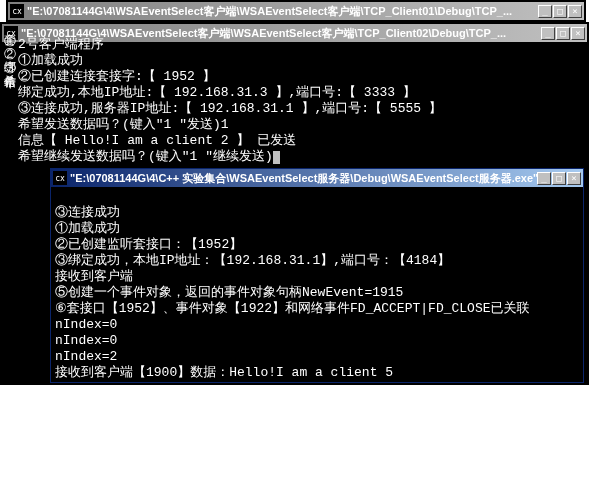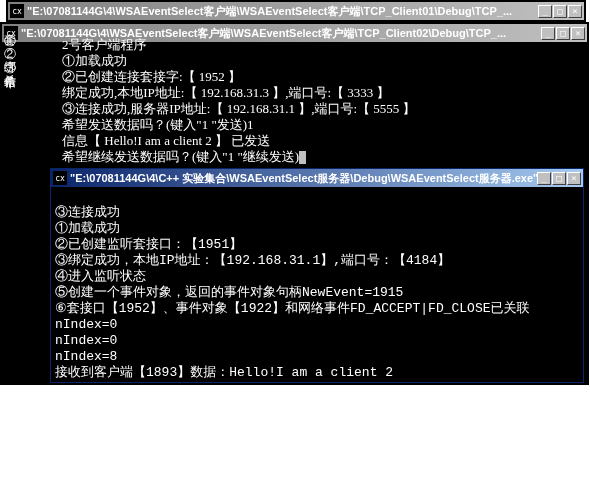--- a/index.html
+++ b/index.html
@@ -103,25 +103,24 @@
   line-height: 13px;
   z-index: 3;
   letter-spacing: 1px;
 }
 .main-body {
   position: absolute;
   left: 18px;
   top: 21px;
   color: #fff;
   z-index: 3;
-  font-family: Liberation Serif, serif;
+  font-family: Liberation Mono, monospace;
   font-size: 13px;
   line-height: 16px;
   white-space: pre;
-  margin-left: 44px;
 }
 .win-front {
   left: 50px;
   top: 168px;
   width: 534px;
   height: 215px;
   z-index: 4;
   border: 1px solid #0a246a;
 }
 .win-front .console {
@@ -182,25 +181,25 @@
     <span class="titlebar-text">"E:\07081144G\4\C++ 实验集合\WSAEventSelect服务器\Debug\WSAEventSelect服务器.exe"</span>
     <div class="titlebar-buttons">
       <div class="titlebar-btn">_</div>
       <div class="titlebar-btn">□</div>
       <div class="titlebar-btn">×</div>
     </div>
   </div>
   <div class="console">
 <span>③连接成功</span>
 <span>①加载成功</span>
-<span>②已创建监听套接口：【1951】</span>
+<span>②已创建监听套接口：【1952】</span>
 <span>③绑定成功，本地IP地址：【192.168.31.1】,端口号：【4184】</span>
-<span>④进入监听状态</span>
+<span>接收到客户端</span>
 <span>⑤创建一个事件对象，返回的事件对象句柄NewEvent=1915</span>
 <span>⑥套接口【1952】、事件对象【1922】和网络事件FD_ACCEPT|FD_CLOSE已关联</span>
 <span>nIndex=0</span>
 <span>nIndex=0</span>
-<span>nIndex=8</span>
-<span>接收到客户端【1893】数据：Hello!I am a client 2</span>
+<span>nIndex=2</span>
+<span>接收到客户端【1900】数据：Hello!I am a client 5</span>
 <span>nIndex=1</span>
 
 </div>
 </div>
 
 </body></html>

